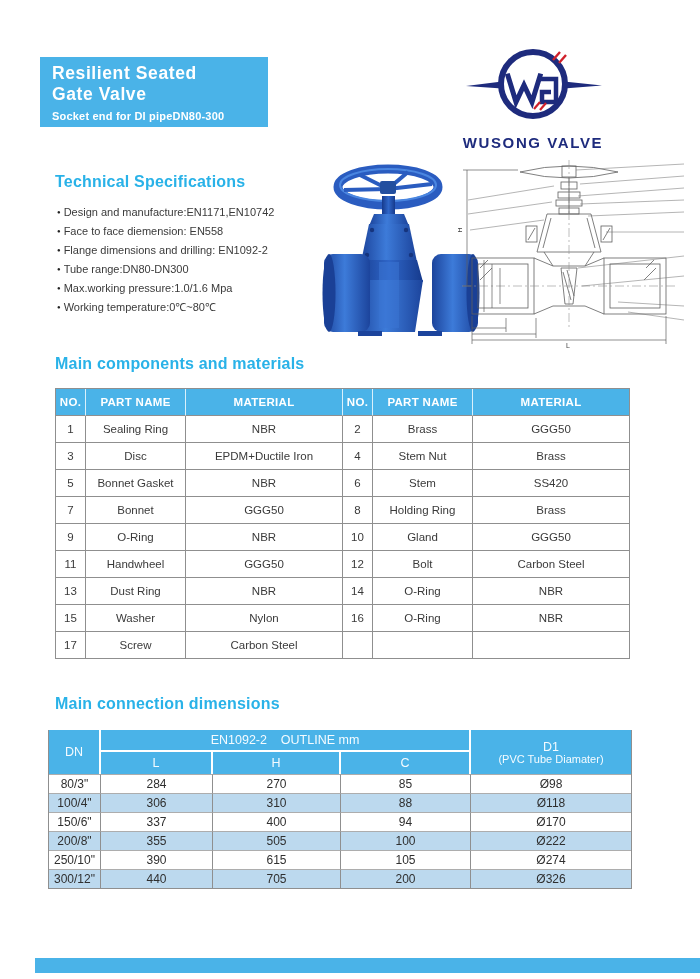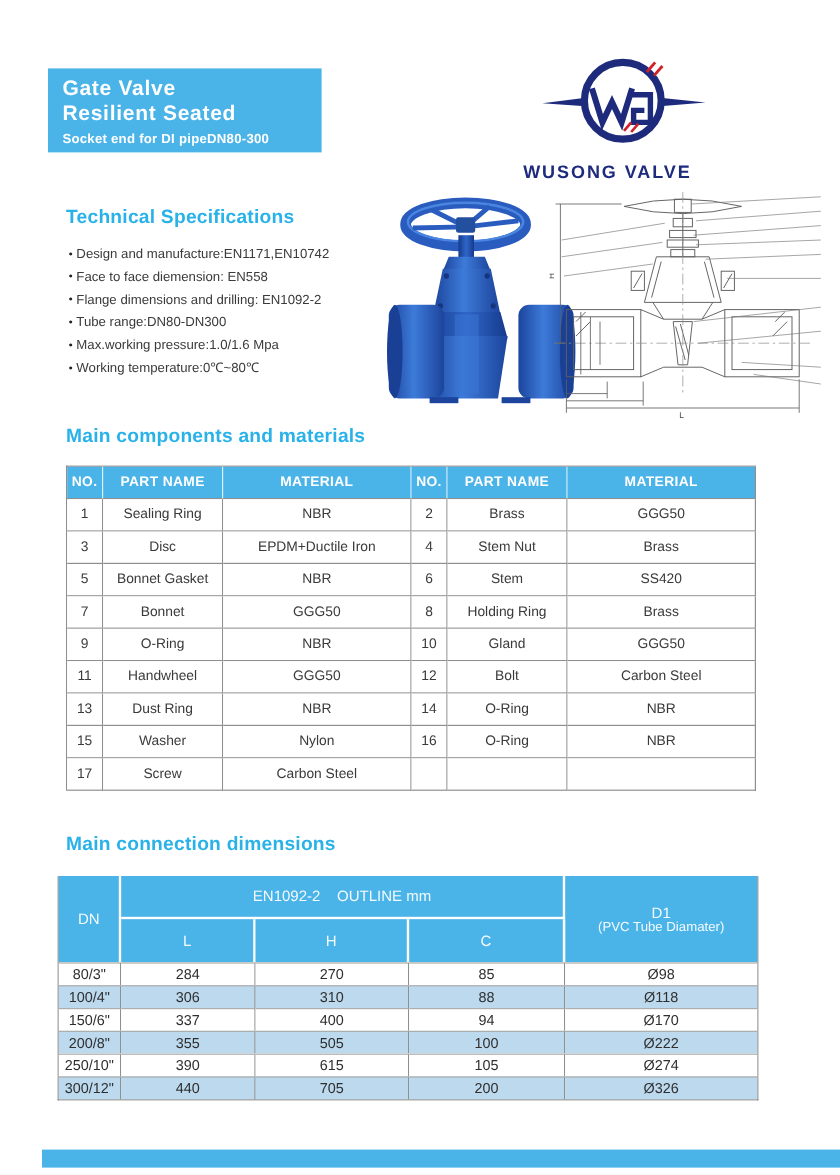--- a/index.html
+++ b/index.html
@@ -8,21 +8,21 @@
   }
   *{margin:0;padding:0;box-sizing:border-box;}
   body{background:#e8e8e8;font-family:"Liberation Sans",sans-serif;}
   .page{position:relative;width:700px;height:979px;background:#fff;margin:0 auto;overflow:hidden;}
 
   
   .title-box{position:absolute;left:40px;top:57px;width:228px;height:70px;background:var(--accent);color:#fff;padding:6px 12px 0 12px;}
   .title-line{font-size:17.5px;font-weight:bold;line-height:21px;letter-spacing:.6px;}
   .subtitle-row{display:flex;margin-top:5px;font-size:11px;font-weight:600;letter-spacing:.2px;}
 
-  .logo-wrap{position:absolute;left:436px;top:36px;width:170px;}
+  .logo-wrap{position:absolute;left:448px;top:36px;width:170px;text-align:center;}
   .brand-text{margin-top:2px;font-size:15px;font-weight:bold;color:var(--navy);letter-spacing:1.6px;white-space:nowrap;}
 
   
   .section-heading{position:absolute;font-size:16px;font-weight:600;color:var(--heading-blue);letter-spacing:.2px;}
   .h-spec{left:55px;top:173px;}
   .h-comp{left:55px;top:355px;}
   .h-dim{left:55px;top:695px;}
 
   
   .spec-list{position:absolute;left:57px;top:203px;list-style:none;font-size:11px;color:var(--ink);line-height:19px;}
@@ -37,41 +37,41 @@
   table{border-collapse:separate;border-spacing:0;}
   .comp-table{position:absolute;left:55px;top:388px;border-left:1px solid #8f8f8f;border-top:1px solid #8f8f8f;}
   .comp-table th{background:var(--accent);color:#fff;font-size:11.5px;font-weight:600;height:27px;
     border-right:1px solid #d9f0fb;border-bottom:1px solid #8f8f8f;letter-spacing:.3px;}
   .comp-table th:last-child{border-right:1px solid #8f8f8f;}
   .comp-table td{font-size:11.5px;color:var(--ink);text-align:center;height:27px;
     border-right:1px solid #8f8f8f;border-bottom:1px solid #8f8f8f;background:#fff;}
 
   
   .dim-table{position:absolute;left:48px;top:730px;border-left:1px solid #8f8f8f;border-right:1px solid #8f8f8f;border-bottom:1px solid #8f8f8f;}
-  .dim-table th{background:var(--accent);color:#f4fbff;font-weight:400;font-size:12.5px;height:36px;}
+  .dim-table th{background:var(--accent);color:#f4fbff;font-weight:400;font-size:12.5px;height:22px;}
   .dim-table th.sep-r{border-right:2px solid #fff;}
   .dim-table th.sep-b{border-bottom:2px solid #fff;}
   .dim-table th.group{white-space:pre;}
   .dim-table th .d1-small{font-size:11px;line-height:11px;}
   .dim-table td{font-size:12px;color:#2f2f2f;text-align:center;height:19px;
     border-right:1px solid #8f8f8f;border-top:1px solid #adadad;background:#fff;}
   .dim-table td:last-child{border-right:none;}
   .dim-table tr.alt td{background:var(--row-alt);}
 
   
   .footer-bar{position:absolute;left:35px;top:958px;width:665px;height:15px;background:var(--accent);}
 </style>
 </head>
 <body>
 
 <div class="page">
 
   <div class="title-box">
+    <div class="title-line">Resilient Seated</div>
     <div class="title-line">Gate Valve</div>
-    <div class="title-line">Resilient Seated</div>
     <div class="subtitle-row">
       <span>Socket end for DI pipe</span>
       <span>DN80-300</span>
     </div>
   </div>
 
   <div class="logo-wrap">
     <svg width="166" height="92" viewBox="0 0 166 92">
 
       <polygon points="16,50 52,45.5 52,52.5" fill="#1e2b7d"></polygon>

